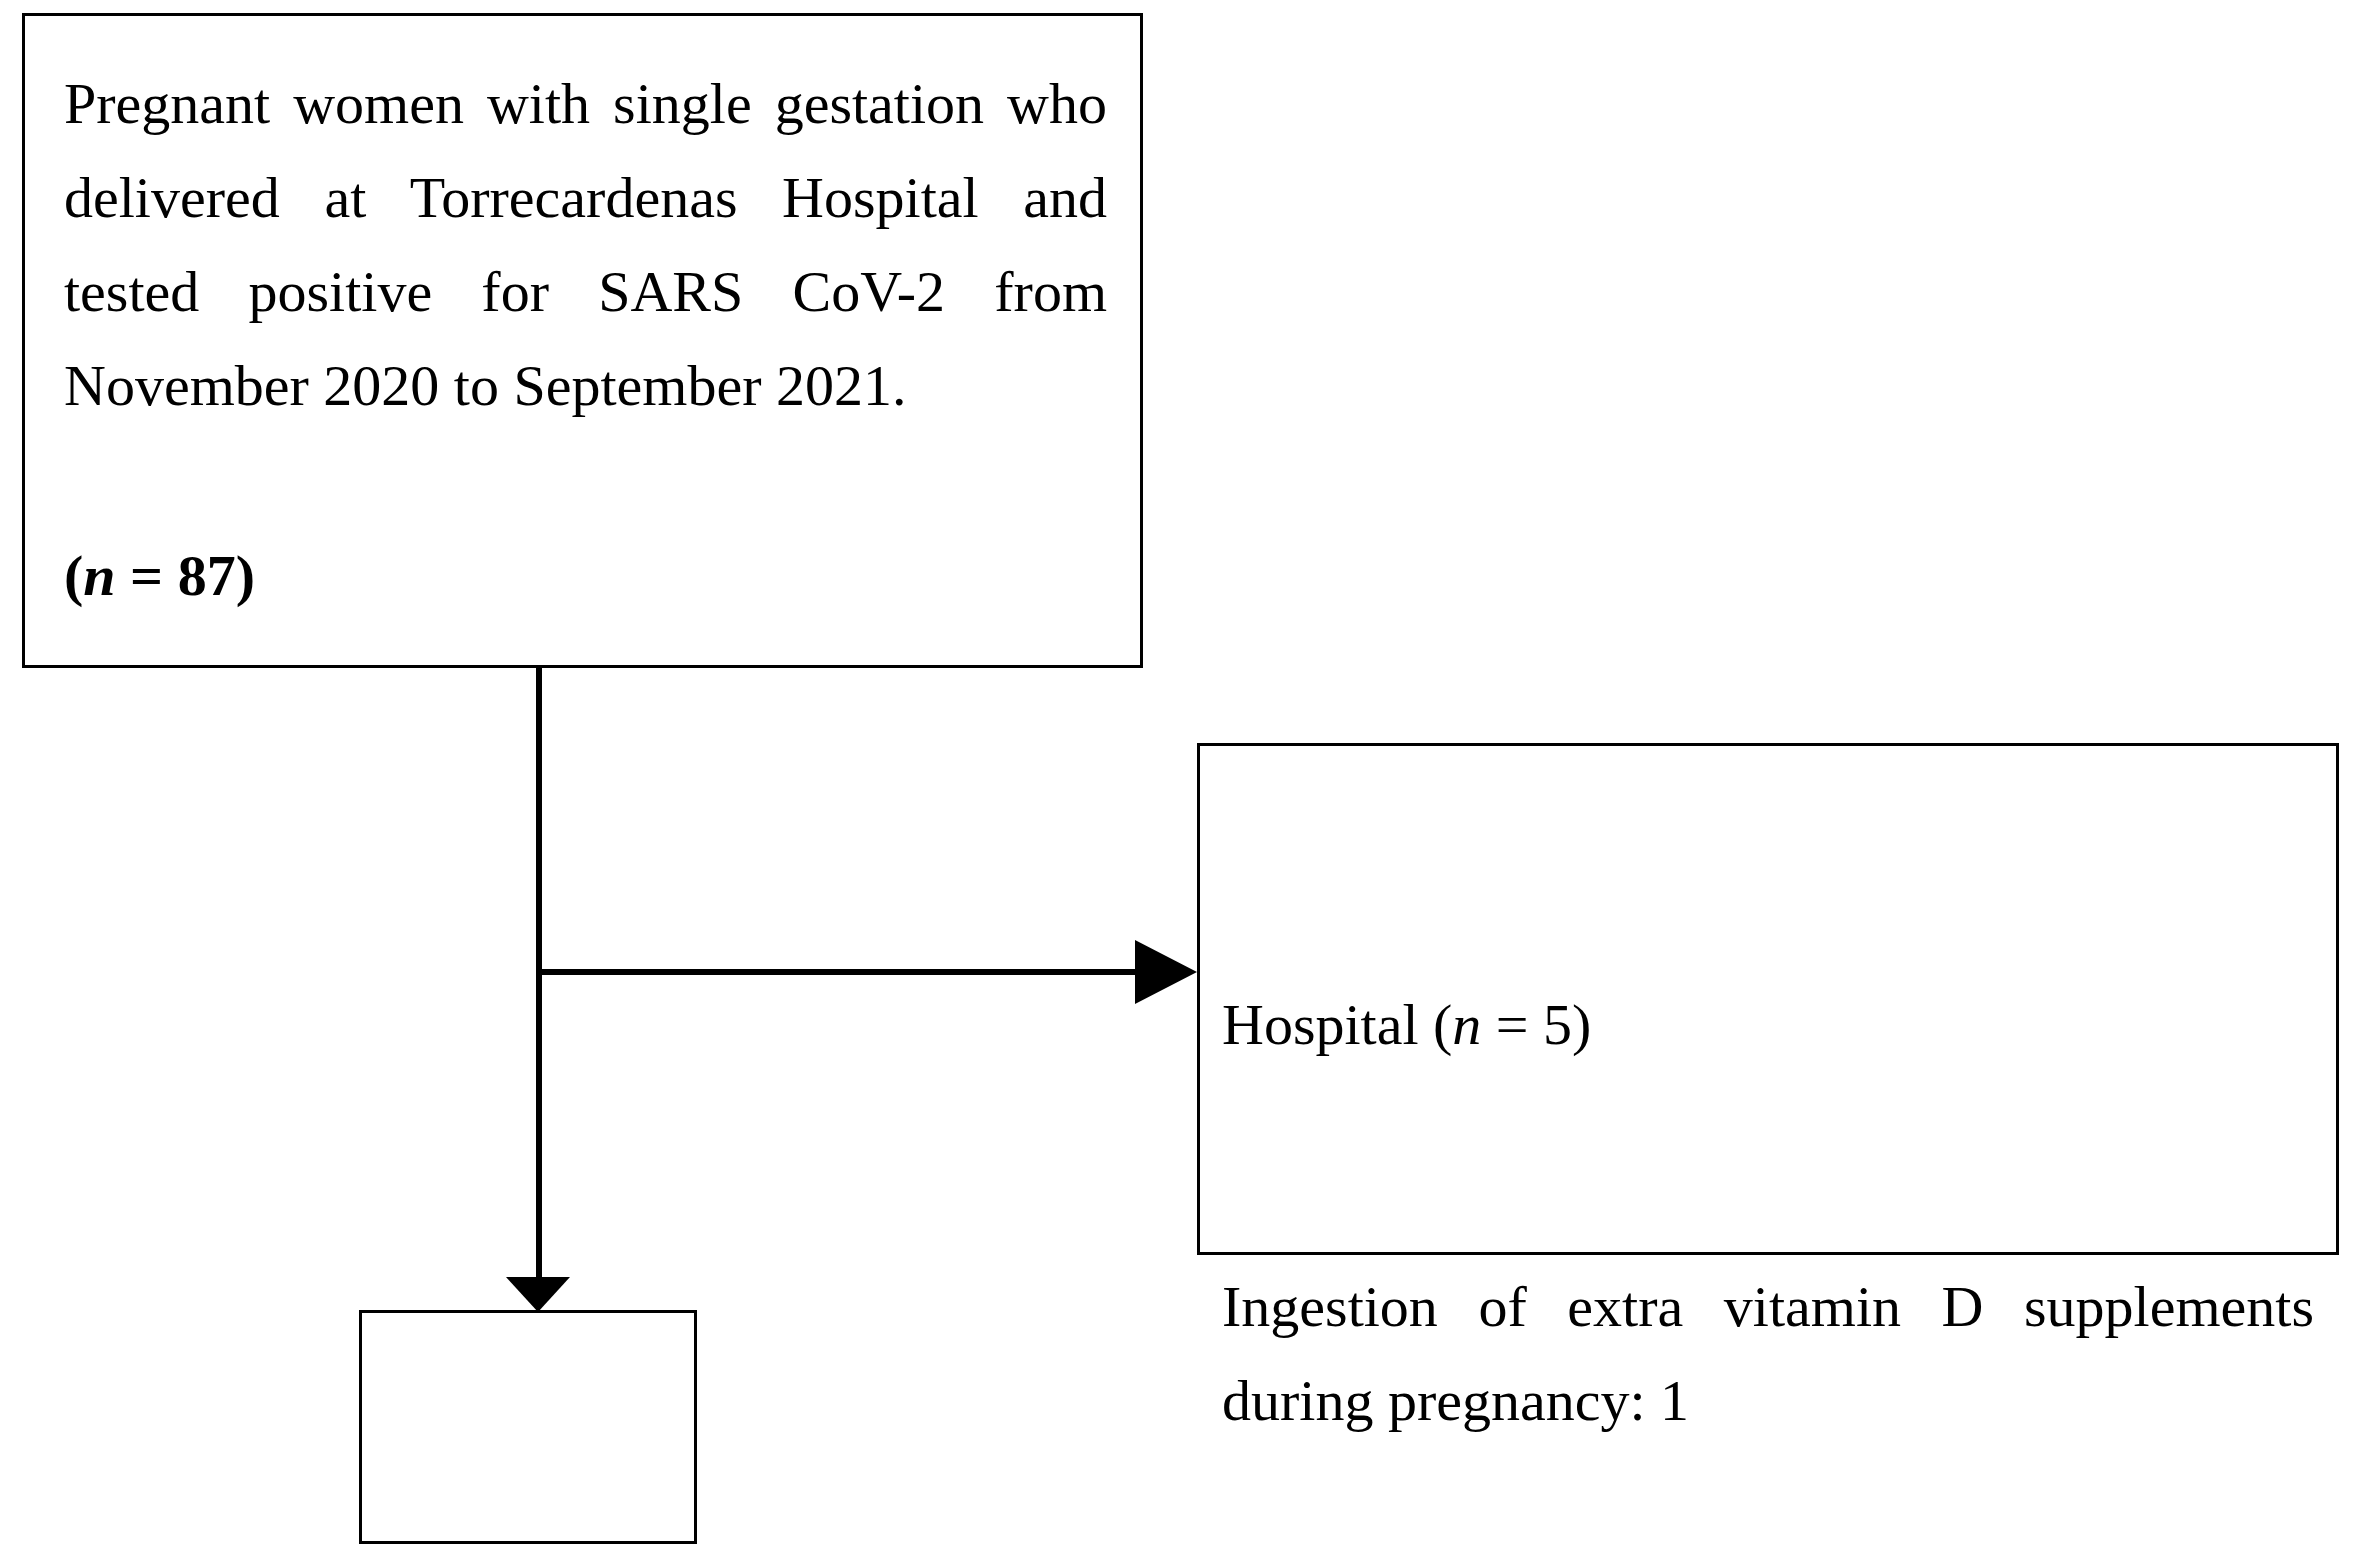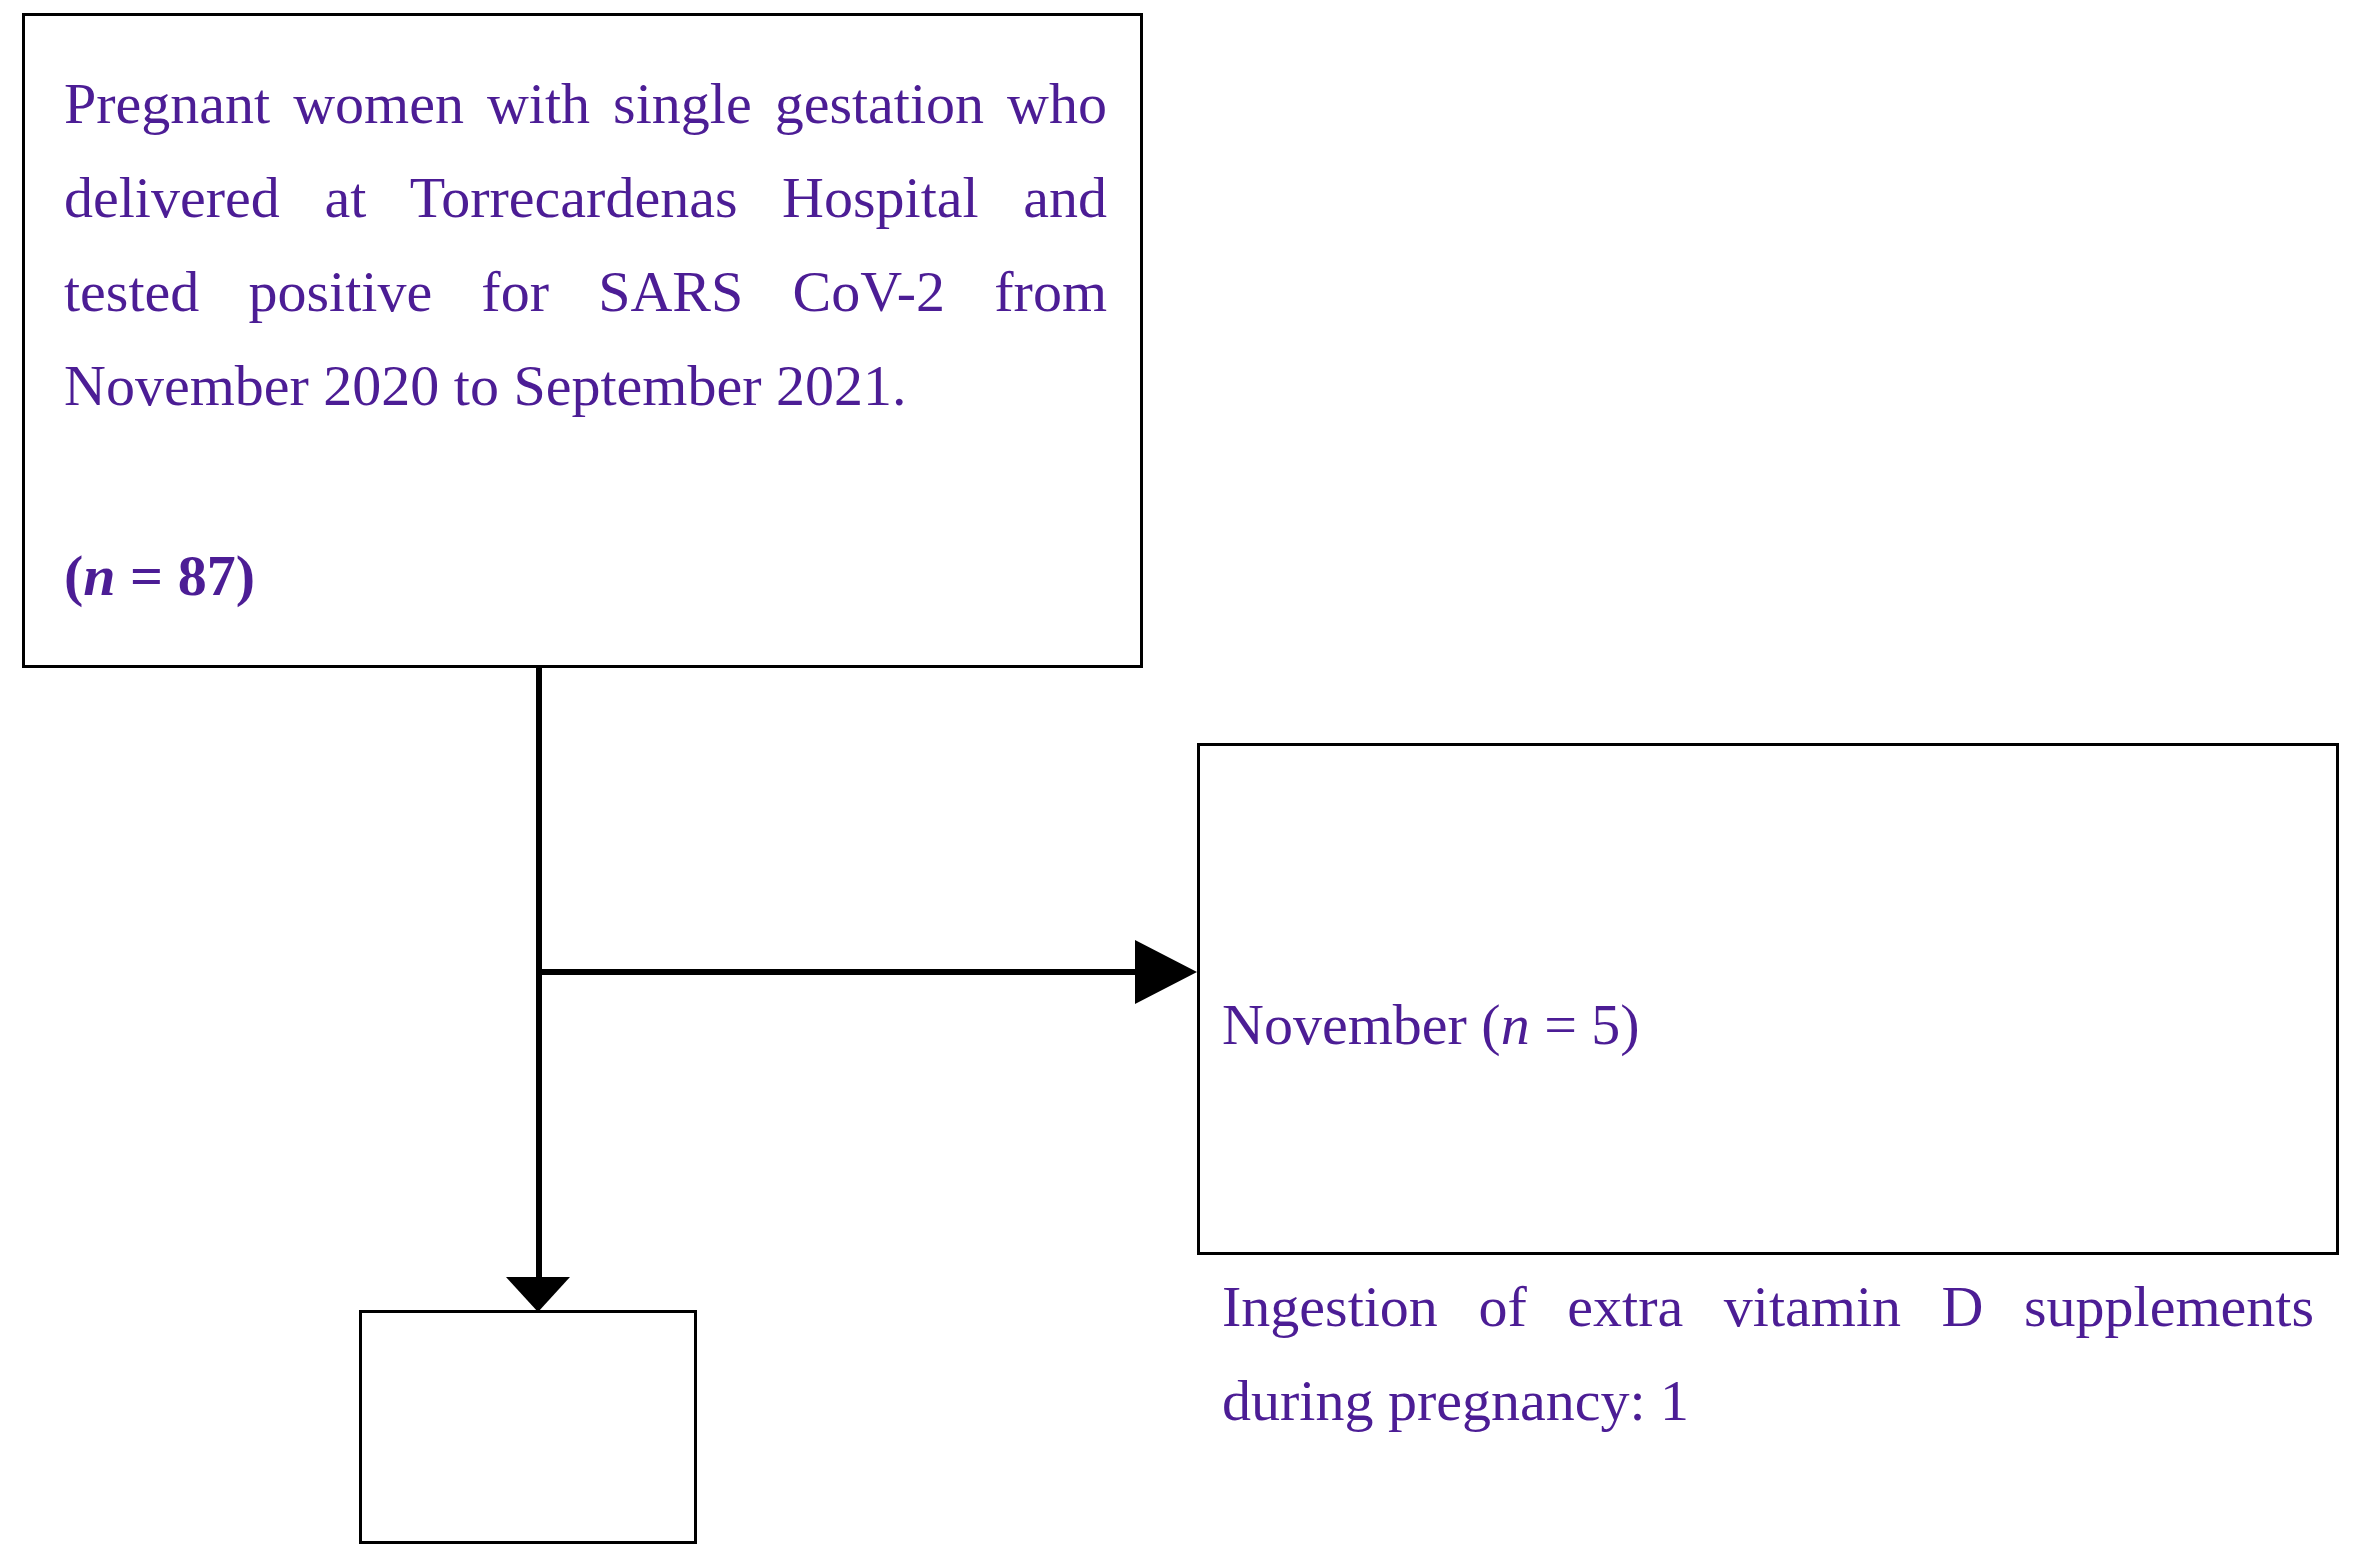--- a/index.html
+++ b/index.html
@@ -20,21 +20,21 @@
   .flow-box {
     position: absolute;
     box-sizing: border-box;
     border: 3.9px solid #000000;
     background: #ffffff;
   }
   .box-text {
     position: absolute;
     font-size: 58px;
     line-height: 94px;
-    color: #4c1d95;
+    color: #000000;
     white-space: pre-wrap;
   }
   .justified {
     text-align: justify;
     text-align-last: left;
     text-justify: inter-word;
   }
   .ital {
     font-style: italic;
   }
@@ -129,21 +129,21 @@
   </div>
 
   <div class="conn-vline"></div>
   <div class="arrowhead-down"></div>
 
   <div class="conn-hline"></div>
   <div class="arrowhead-right"></div>
 
   <div class="flow-box" id="box-excluded">
     <div class="box-text" id="box-excluded-text">
-      <div><span>November (</span><span class="ital">n</span><span> = </span><span>5</span><span>)</span></div>
+      <div><span>Hospital (</span><span class="ital">n</span><span> = </span><span>5</span><span>)</span></div>
       <div class="justified">Ingestion of extra vitamin D supplements during pregnancy: 1</div>
       
     </div>
   </div>
 
   <div class="flow-box" id="box-cases">
     <div class="box-text" id="box-cases-text">
       <div>Cases</div>
       
     </div>

